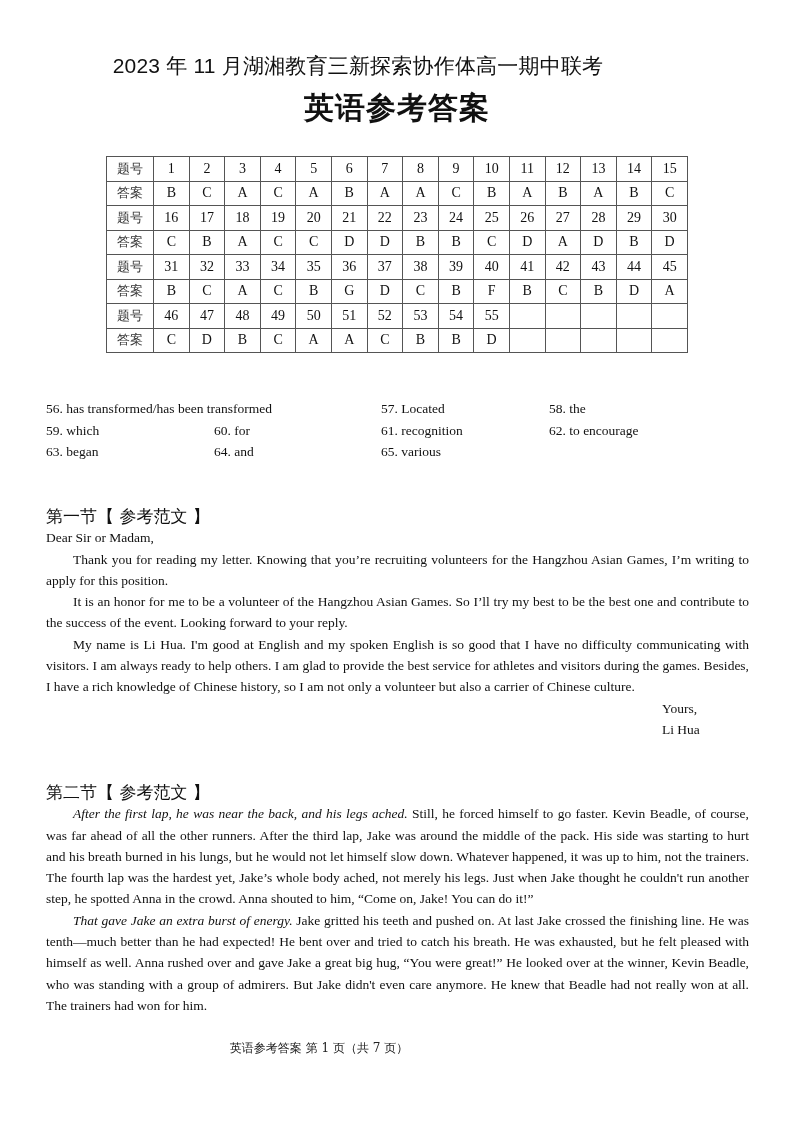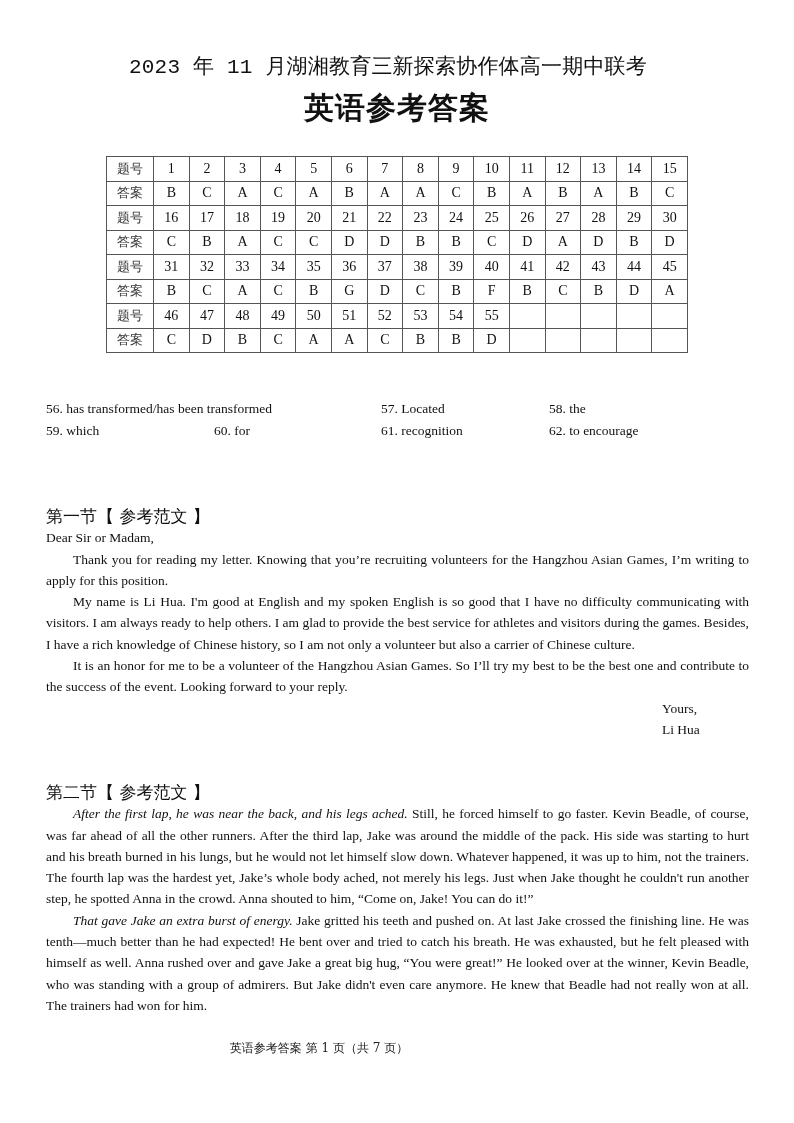--- a/index.html
+++ b/index.html
@@ -4,22 +4,21 @@
   <style>
     html, body { margin: 0; padding: 0; background: #ffffff; }
     body {
       width: 794px; height: 1123px; position: relative; overflow: hidden;
       font-family: "Liberation Serif", "DejaVu Serif", serif;
       color: #111;
     }
     .exam-title {
       position: absolute; left: 0; width: 716px; top: 52px;
       text-align: center; font-size: 21px; letter-spacing: 0.2px;
-      font-family: Liberation Mono, monospace;
-      padding-left: 30px;
+      font-family: Liberation Sans, sans-serif;
     }
     .doc-title {
       position: absolute; left: 0; width: 794px; top: 88px;
       text-align: center; font-size: 30px; font-weight: 900;
       font-family: "DejaVu Sans", "Liberation Sans", sans-serif;
       letter-spacing: 1px;
     }
     table.answer-table {
       position: absolute; left: 106px; top: 156px;
       border-collapse: collapse; table-layout: fixed;
@@ -222,28 +221,33 @@
       <span class="fill-item col0">56. has transformed/has been transformed</span>
       <span class="fill-item col2">57. Located</span>
       <span class="fill-item col3">58. the</span>
     </div>
     <div class="fill-row">
       <span class="fill-item col0">59. which</span>
       <span class="fill-item col1">60. for</span>
       <span class="fill-item col2">61. recognition</span>
       <span class="fill-item col3">62. to encourage</span>
     </div>
+    <div class="fill-row">
+      <span class="fill-item col0">63. began</span>
+      <span class="fill-item col1">64. and</span>
+      <span class="fill-item col2">65. various</span>
+    </div>
   </div>
 
 <div class="section" style="top:506px;">
   <p class="section-heading">第一节【 参考范文 】</p>
   <p>Dear Sir or Madam,</p>
   <p class="indent">Thank you for reading my letter. Knowing that you’re recruiting volunteers for the Hangzhou Asian Games, I’m writing to apply for this position.</p>
+  <p class="indent">It is an honor for me to be a volunteer of the Hangzhou Asian Games. So I’ll try my best to be the best one and contribute to the success of the event. Looking forward to your reply.</p>
   <p class="indent">My name is Li Hua. I'm good at English and my spoken English is so good that I have no difficulty communicating with visitors. I am always ready to help others. I am glad to provide the best service for athletes and visitors during the games. Besides, I have a rich knowledge of Chinese history, so I am not only a volunteer but also a carrier of Chinese culture.</p>
-  <p class="indent">It is an honor for me to be a volunteer of the Hangzhou Asian Games. So I’ll try my best to be the best one and contribute to the success of the event. Looking forward to your reply.</p>
   <p class="sign">Yours,</p>
   <p class="sign">Li Hua</p>
 </div>
 
 <div class="section" style="top:782px;">
   <p class="section-heading">第二节【 参考范文 】</p>
   <p class="indent"><span class="italic">After the first lap, he was near the back, and his legs ached.</span><span> Still, he forced himself to go faster. Kevin Beadle, of course, was far ahead of all the other runners. After the third lap, Jake was around the middle of the pack. His side was starting to hurt and his breath burned in his lungs, but he would not let himself slow down. Whatever happened, it was up to him, not the trainers. The fourth lap was the hardest yet, Jake’s whole body ached, not merely his legs. Just when Jake thought he couldn't run another step, he spotted Anna in the crowd. Anna shouted to him, “Come on, Jake! You can do it!”</span></p>
   <p class="indent"><span class="italic">That gave Jake an extra burst of energy.</span><span> Jake gritted his teeth and pushed on. At last Jake crossed the finishing line. He was tenth—much better than he had expected! He bent over and tried to catch his breath. He was exhausted, but he felt pleased with himself as well. Anna rushed over and gave Jake a great big hug, “You were great!” He looked over at the winner, Kevin Beadle, who was standing with a group of admirers. But Jake didn't even care anymore. He knew that Beadle had not really won at all. The trainers had won for him.</span></p>
 </div>
 

